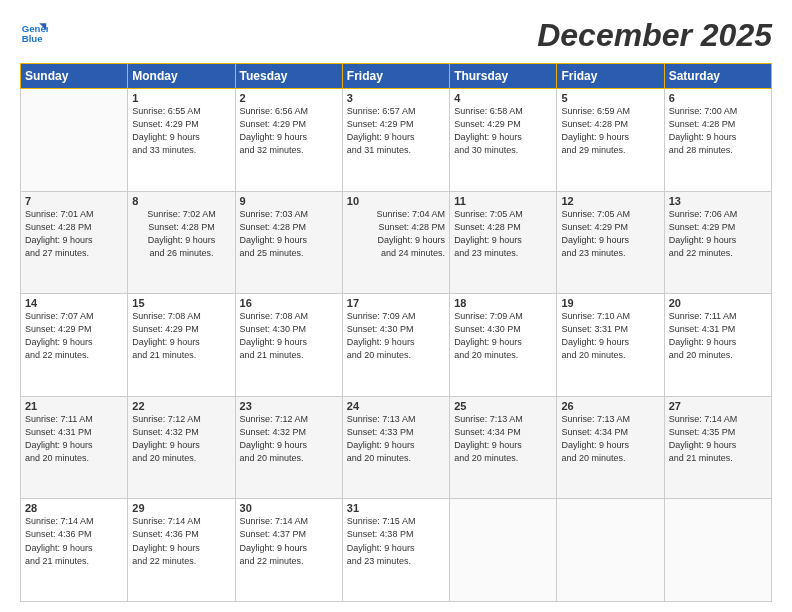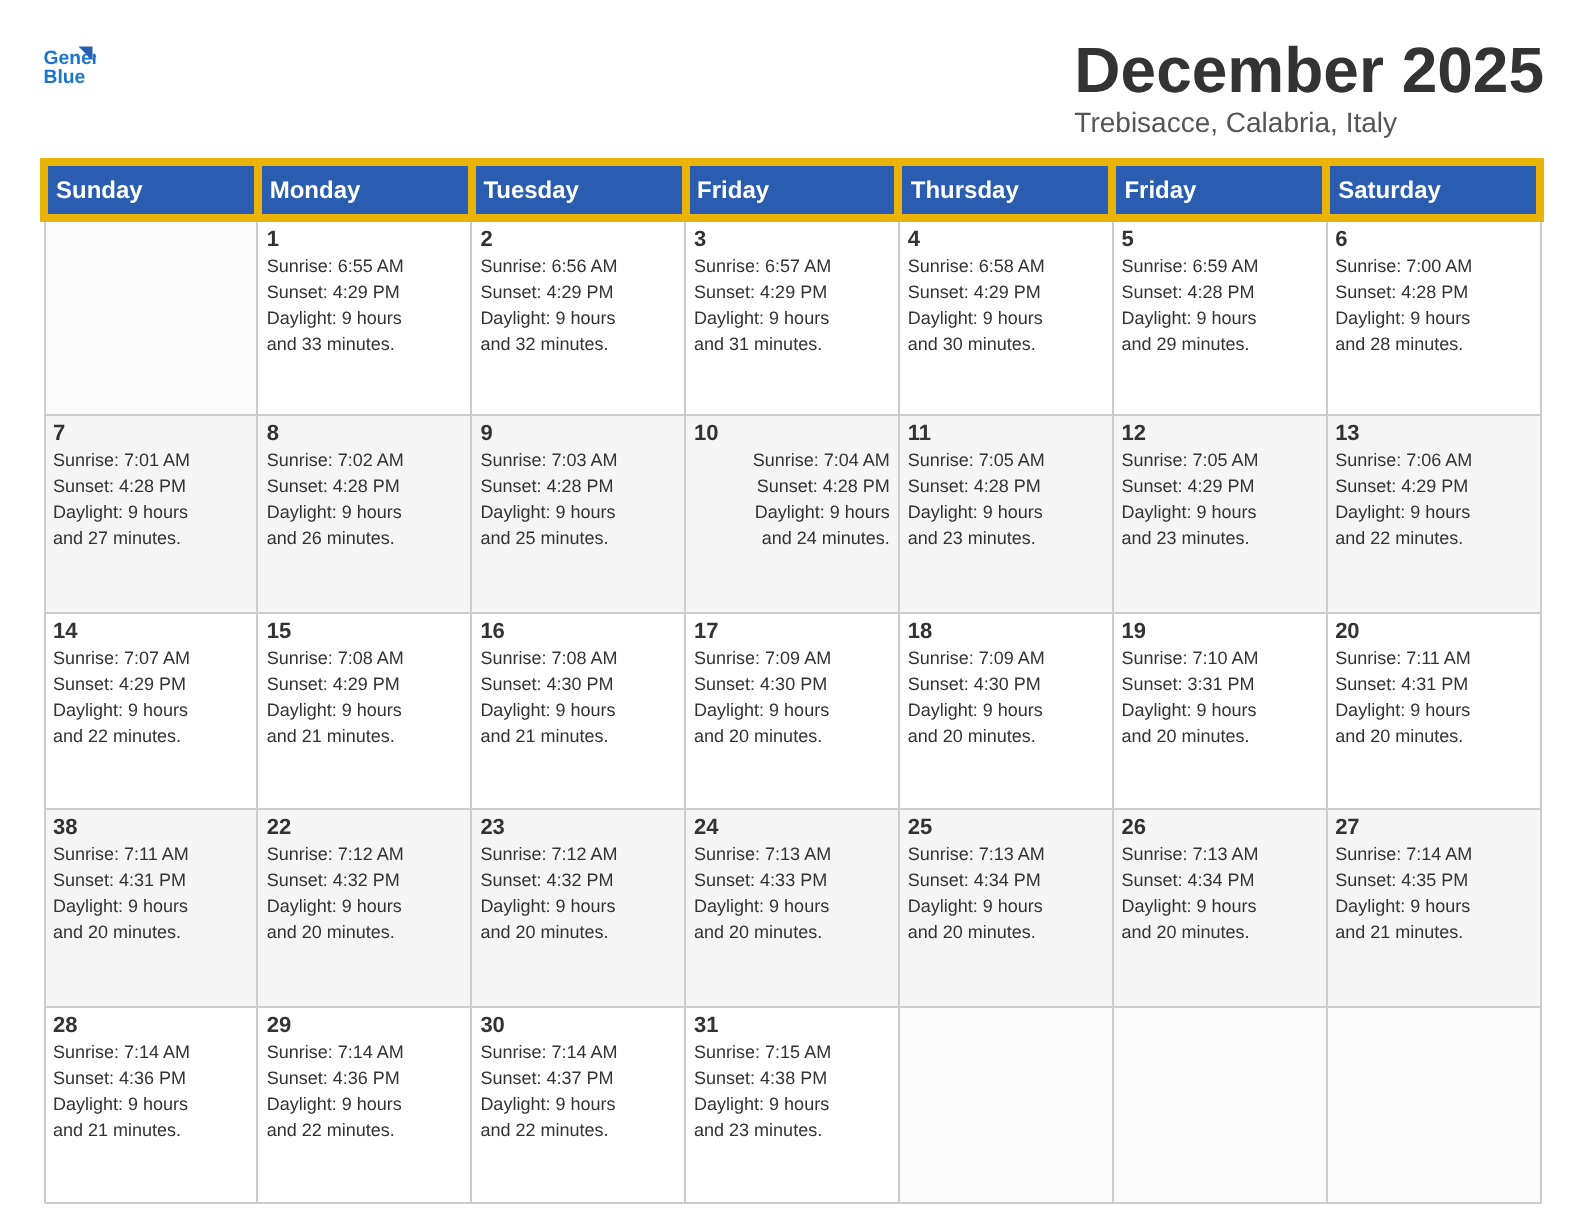--- a/index.html
+++ b/index.html
@@ -26,21 +26,22 @@
     .logo {
       display: flex;
       align-items: center;
       gap: 4px;
     }
     .logo-icon {
       width: 28px;
       height: 28px;
     }
     .title-block {
-      text-align: left;
+      text-align: center;
+      font-style: italic;
     }
     .month-title {
       font-size: 32px;
       font-weight: bold;
       color: #333;
       line-height: 1.1;
     }
     .location {
       font-size: 14px;
       color: #555;
@@ -52,21 +53,21 @@
       width: 100%;
       table-layout: fixed;
     }
     .calendar th {
       background: #2a5db0;
       color: #fff;
       font-size: 12px;
       font-weight: bold;
       padding: 5px 4px;
       text-align: left;
-      border: 4px solid #eab308;
+      border: 1px solid #eab308;
     }
     .calendar td {
       border: 1px solid #ccc;
       vertical-align: top;
       padding: 3px 4px;
       font-size: 9.5px;
       color: #333;
       height: 78px;
       background: #fff;
     }
@@ -95,21 +96,20 @@
   <div class="header">
     <div class="logo">
       <svg class="logo-icon" viewBox="0 0 32 32">
         <text x="2" y="16" font-size="11" font-weight="bold" fill="#1a75cf">General</text>
         <text x="2" y="27" font-size="11" font-weight="bold" fill="#1a75cf">Blue</text>
         <polygon points="22,6 30,6 30,14" fill="#2a5db0"></polygon>
       </svg>
     </div>
     <div class="title-block">
       <div class="month-title">December 2025</div>
-      <div class="location">Trebisacce, Calabria, Italy</div>
     </div>
   </div>
 
   <table class="calendar">
     <thead>
       <tr>
       <th>Sunday</th>
           <th>Monday</th>
           <th>Tuesday</th>
           <th>Friday</th>
@@ -167,21 +167,21 @@
         <tr>
           <td>
             <span class="day-num">7</span>
             <div class="day-info" style="white-space: pre-line;">Sunrise: 7:01 AM
 Sunset: 4:28 PM
 Daylight: 9 hours
 and 27 minutes.</div>
           </td>
           <td>
             <span class="day-num">8</span>
-            <div class="day-info" style="white-space: pre-line;">Sunrise: 7:02 AM
+            <div class="day-info" style="white-space: pre-line; text-align: center;">Sunrise: 7:02 AM
 Sunset: 4:28 PM
 Daylight: 9 hours
 and 26 minutes.</div>
           </td>
           <td>
             <span class="day-num">9</span>
             <div class="day-info" style="white-space: pre-line;">Sunrise: 7:03 AM
 Sunset: 4:28 PM
 Daylight: 9 hours
 and 25 minutes.</div>
@@ -261,21 +261,21 @@
           <td>
             <span class="day-num">20</span>
             <div class="day-info" style="white-space: pre-line;">Sunrise: 7:11 AM
 Sunset: 4:31 PM
 Daylight: 9 hours
 and 20 minutes.</div>
           </td>
         </tr>
         <tr>
           <td>
-            <span class="day-num">38</span>
+            <span class="day-num">21</span>
             <div class="day-info" style="white-space: pre-line;">Sunrise: 7:11 AM
 Sunset: 4:31 PM
 Daylight: 9 hours
 and 20 minutes.</div>
           </td>
           <td>
             <span class="day-num">22</span>
             <div class="day-info" style="white-space: pre-line;">Sunrise: 7:12 AM
 Sunset: 4:32 PM
 Daylight: 9 hours

